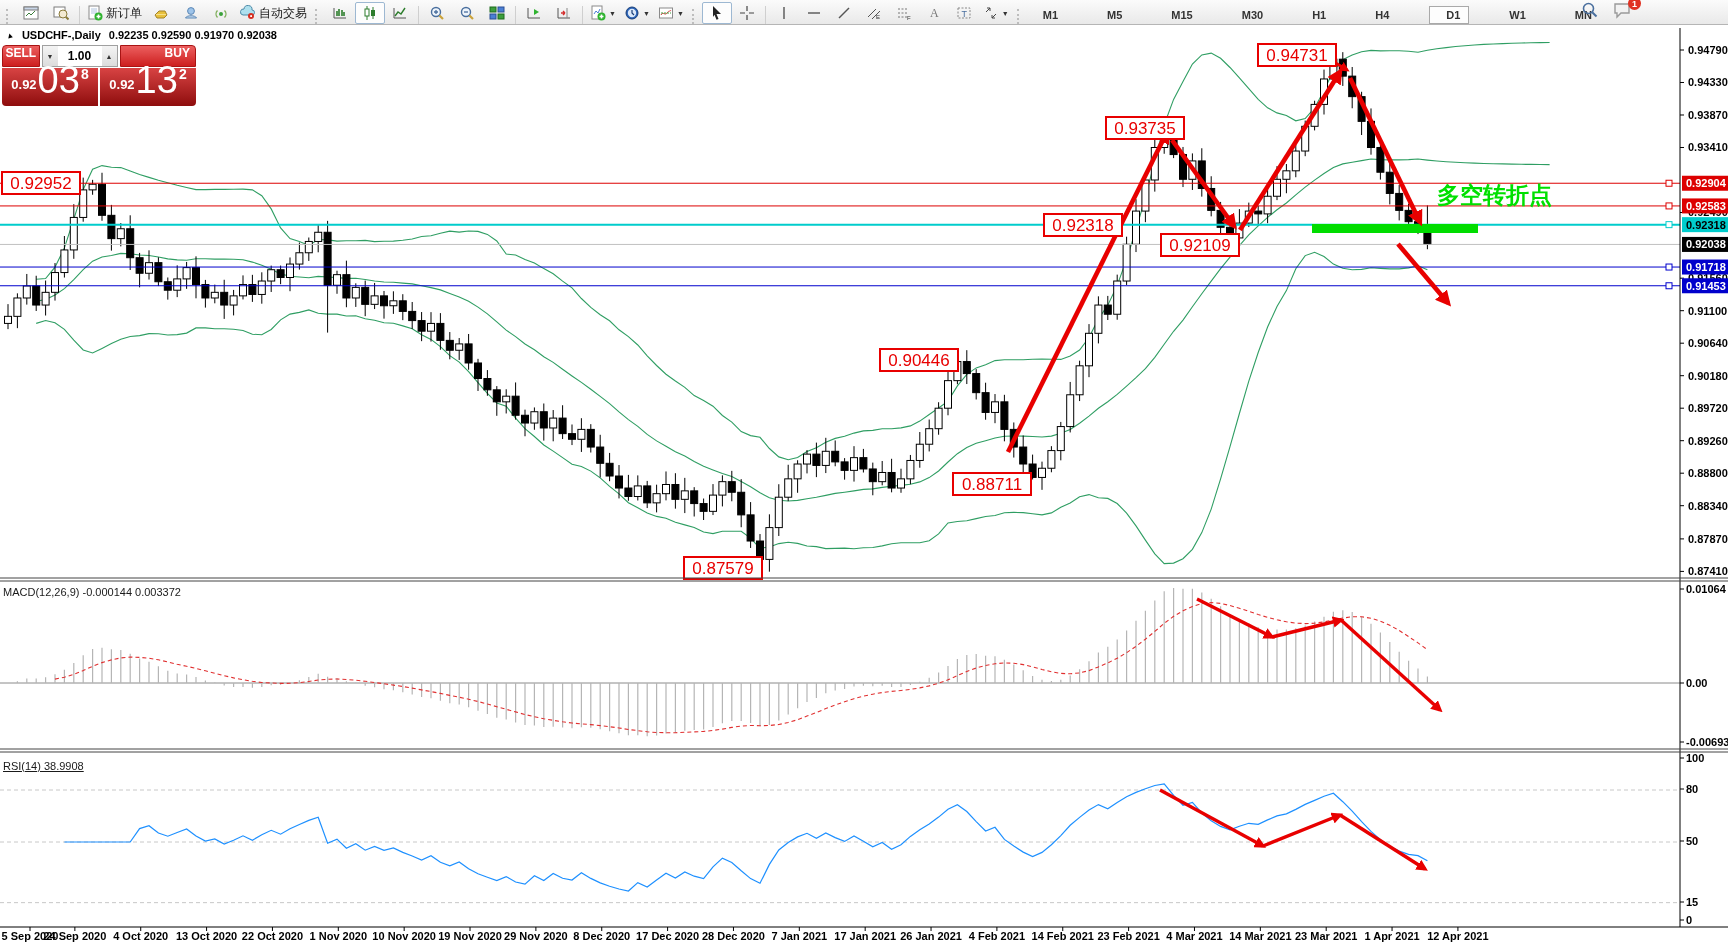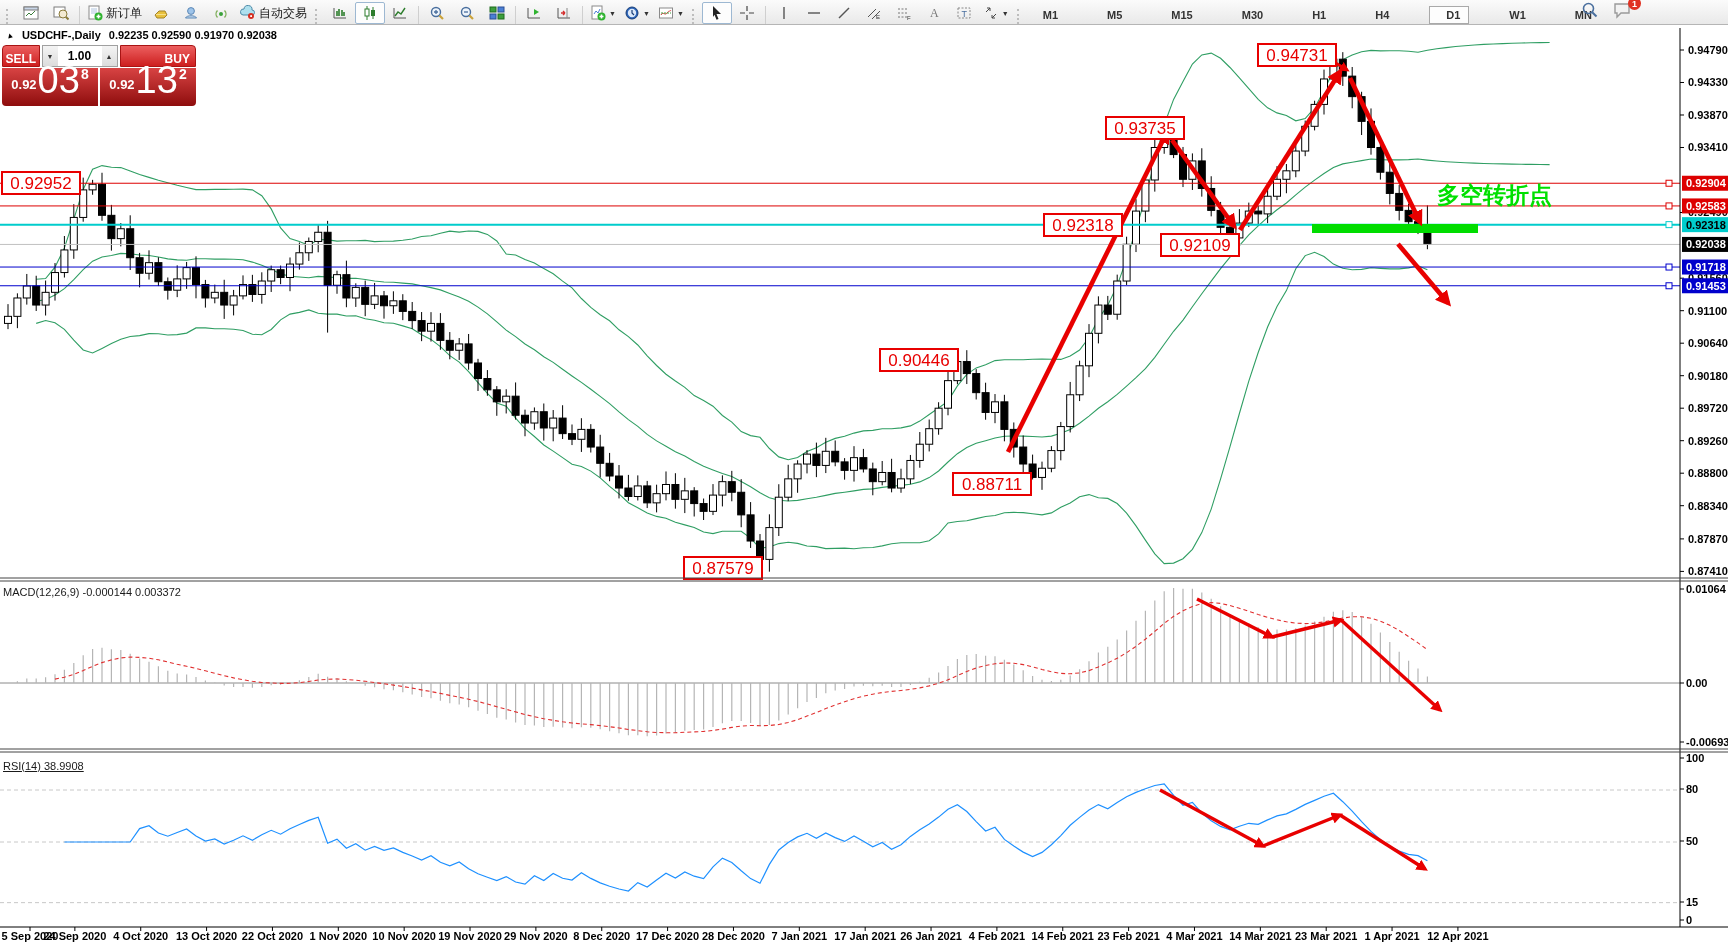--- a/index.html
+++ b/index.html
@@ -23,21 +23,21 @@
   .badge{position:absolute;top:-4px;right:-8px;background:#e03122;color:#fff;font-size:9px;font-weight:700;
     border-radius:50%;width:13px;height:13px;display:flex;align-items:center;justify-content:center;}
   
   .symhdr{position:absolute;left:6px;top:29px;z-index:5;font-size:11px;font-weight:700;color:#000;
     display:flex;gap:8px;align-items:center;}
   .symhdr .tri{font-size:8px;transform:rotate(-15deg);}
   
   .ocp{position:absolute;left:2px;top:45px;width:194px;z-index:5;}
   .ocp-row1{display:flex;height:22px;gap:2px;}
   .btn-sell,.btn-buy{width:49px;background:linear-gradient(#ec5f5f,#cd1f1f);color:#fff;font-weight:700;
-    font-size:12px;display:flex;align-items:flex-end;justify-content:center;border:1px solid #a81414;}
+    font-size:12px;display:flex;align-items:flex-start;justify-content:center;border:1px solid #a81414;}
   .btn-sell{border-radius:4px 0 0 0;}
   .btn-buy{border-radius:0 4px 0 0;padding-left:39px;}
   .vol{flex:1;display:flex;background:#0c4a6e;border:1px solid #a0a0a0;align-items:stretch;}
   .vol .stepbtn{width:15px;background:linear-gradient(#f4f4f4,#dcdcdc);border:0;font-size:7px;color:#333;padding:0;}
   .vol input{flex:1;width:40px;border:0;outline:0;text-align:center;font-size:12px;font-weight:700;
     font-family:"Liberation Sans",sans-serif;}
   .ocp-row2{display:flex;gap:2px;height:38px;margin-top:1px;}
   .pbox{flex:1;background:linear-gradient(#d84343,#8e0d0d);color:#fff;display:flex;align-items:flex-end;
     justify-content:center;padding-bottom:10px;}
   .pbox.l{border-radius:0 0 0 4px;}

